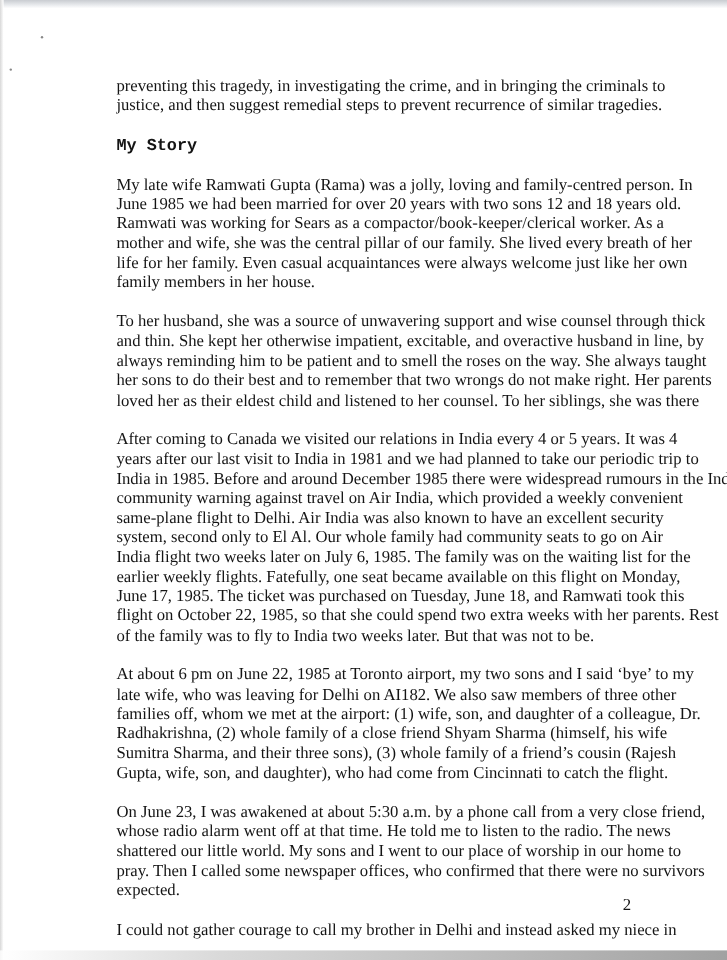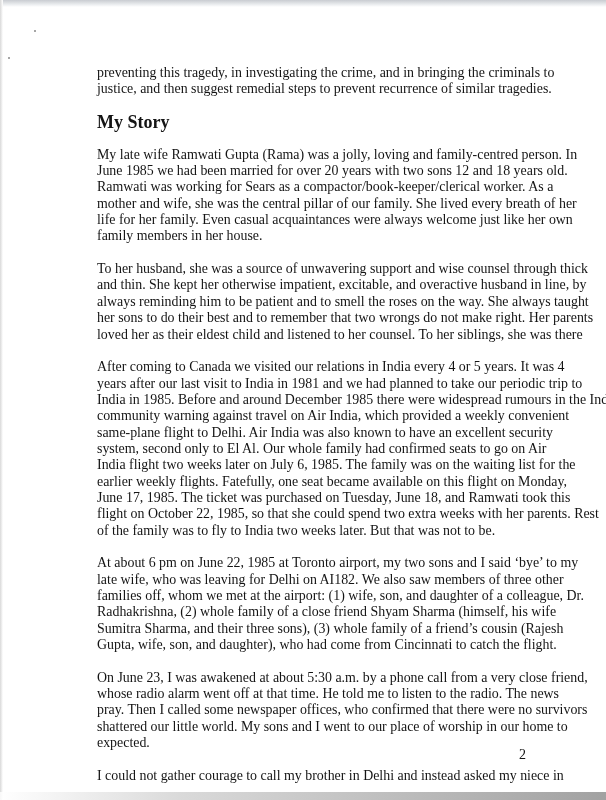--- a/index.html
+++ b/index.html
@@ -22,21 +22,21 @@
       background: linear-gradient(90deg, #ffffff 0%, #d0d0d0 30%, #8a8a8a 100%);
       opacity: 0.8;
     }
     .speck { position: absolute; width: 2px; height: 2px; background: #888; border-radius: 1px; }
     .page {
       position: absolute; left: 97px; top: 65px; width: 470px;
       font-size: 13.9px; line-height: 16.35px;
     }
     .para { margin: 0 0 16.35px 0; white-space: nowrap; }
     .line { display: block; }
-    .heading { font-weight: bold; margin: 0 0 16.35px 0; font-size: 18px; }
+    .heading { font-weight: bold; margin: 0 0 16.35px 0; font-size: 14px; font-family: Liberation Mono, monospace; }
     .page-number {
       position: absolute; left: 519px; top: 747px;
       font-size: 14px;
     }
   </style>
 </head>
 <body>
 
 <div class="top-edge"></div>
 <div class="left-edge"></div>
@@ -67,42 +67,42 @@
     <span class="line">her sons to do their best and to remember that two wrongs do not make right.  Her parents</span>
     <span class="line">loved her as their eldest child and listened to her counsel.  To her siblings, she was there</span>
   </p>
 
   <p class="para">
     <span class="line">After coming to Canada we visited our relations in India every 4 or 5 years.  It was 4</span>
     <span class="line">years after our last visit to India in 1981 and we had planned to take our periodic trip to</span>
     <span class="line">India in 1985.  Before and around December 1985 there were widespread rumours in the Indian</span>
     <span class="line">community warning against travel on Air India, which provided a weekly convenient</span>
     <span class="line">same-plane flight to Delhi.   Air India was also known to have an excellent security</span>
-    <span class="line">system, second only to El Al.   Our   whole family had confirmed seats to go on Air</span>
+    <span class="line">system, second only to El Al.   Our   whole family had community seats to go on Air</span>
     <span class="line">India flight two weeks later on July 6, 1985.  The family was on the waiting list for the</span>
     <span class="line">earlier weekly flights.  Fatefully, one seat became available on this flight on Monday,</span>
     <span class="line">June 17, 1985.  The ticket was purchased on Tuesday, June 18, and Ramwati took this</span>
     <span class="line">flight on October 22, 1985, so that she could spend two extra weeks with her parents.  Rest</span>
     <span class="line">of the family was to fly to India two weeks later.  But that was not to be.</span>
   </p>
 
   <p class="para">
     <span class="line">At about 6 pm on June 22, 1985 at Toronto airport, my two sons and I said ‘bye’ to my</span>
     <span class="line">late wife, who was leaving for Delhi on AI182.  We also saw members of three other</span>
     <span class="line">families off, whom we met at the airport: (1) wife, son, and daughter of a colleague, Dr.</span>
     <span class="line">Radhakrishna, (2) whole family of a close friend Shyam Sharma (himself, his wife</span>
     <span class="line">Sumitra Sharma, and their three sons), (3) whole family of a friend’s cousin (Rajesh</span>
     <span class="line">Gupta, wife, son, and daughter), who had come from Cincinnati to catch the flight.</span>
   </p>
 
   <p class="para">
     <span class="line">On June 23, I was awakened at about 5:30 a.m. by a phone call from a very close friend,</span>
     <span class="line">whose radio alarm went off at that time.  He told me to listen to the radio.  The news</span>
+    <span class="line">shattered our little world.  My sons and I went to our place of worship in our home to</span>
     <span class="line">pray.  Then I called some newspaper offices, who confirmed that there were no survivors</span>
-    <span class="line">shattered our little world.  My sons and I went to our place of worship in our home to</span>
     <span class="line">expected.</span>
   </p>
 
   <p class="para">
     <span class="line">I could not gather courage to call my brother in Delhi and instead asked my niece in</span>
 
   </p>
 </div>
 
 <div class="page-number">2</div>

